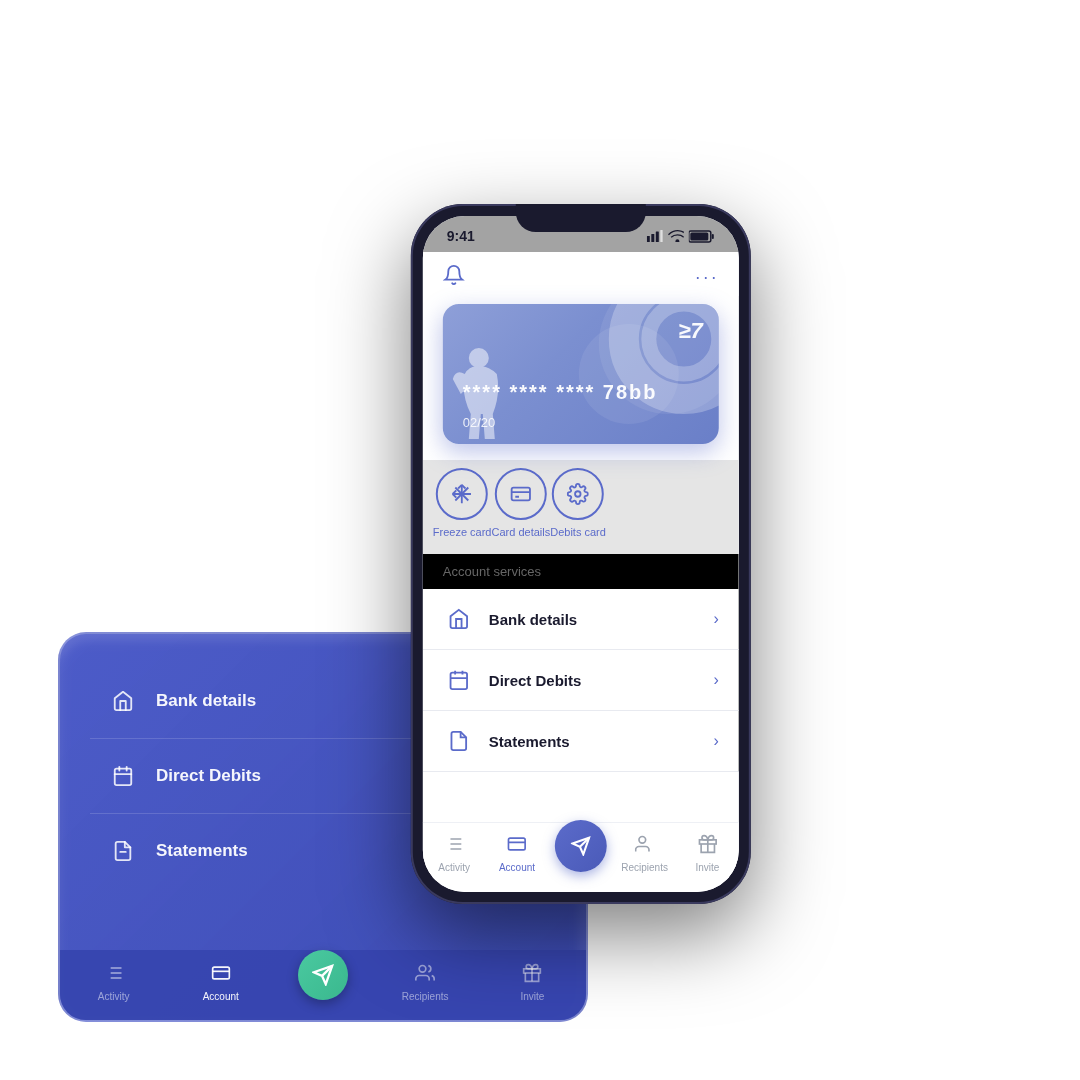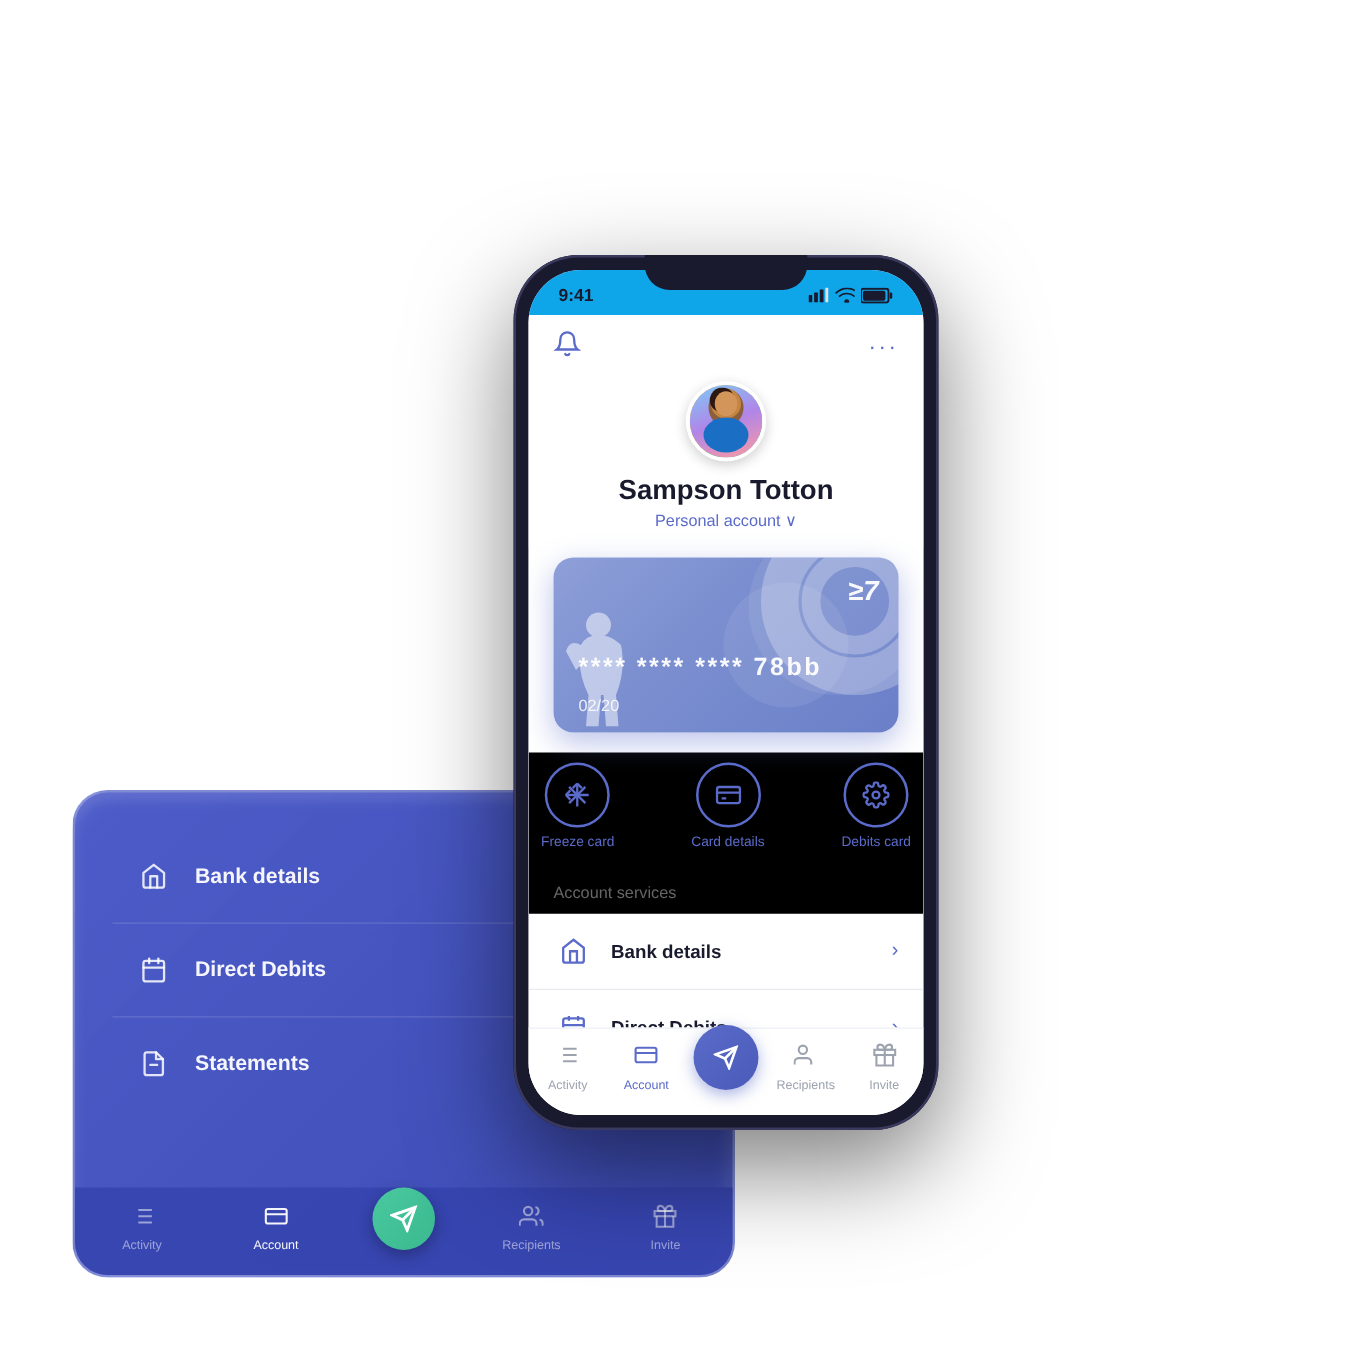--- a/index.html
+++ b/index.html
@@ -55,21 +55,21 @@
       width: 100%;
       height: 100%;
       background: #f5f7fa;
       border-radius: 42px;
       overflow: hidden;
       position: relative;
     }
 
     
     .status-bar {
-      background: #0ea5e9;
+      background: #a3a3a3;
       display: flex;
       justify-content: space-between;
       align-items: center;
       padding: 12px 24px 8px;
       font-size: 13px;
       font-weight: 600;
     }
 
     .status-time { color: #1a1a2e; font-weight: 700; font-size: 14px; }
 
@@ -198,23 +198,23 @@
       bottom: 14px;
       left: 20px;
       color: rgba(255,255,255,0.85);
       font-size: 13px;
       font-weight: 500;
     }
 
     
     .action-buttons {
       display: flex;
-      justify-content: space-between;
+      justify-content: flex-start;
       padding: 8px 10px 16px;
-      background: #000000;
+      background: #e5e5e5;
     }
 
     .action-btn {
       display: flex;
       flex-direction: column;
       align-items: center;
       gap: 6px;
       cursor: pointer;
     }
 
@@ -635,39 +635,20 @@
             <svg width="22" height="22" viewBox="0 0 24 24" fill="none" stroke="#5b6bca" stroke-width="2" stroke-linecap="round">
               <path d="M18 8A6 6 0 006 8c0 7-3 9-3 9h18s-3-2-3-9"></path>
                 <path d="M13.73 21a2 2 0 01-3.46 0"></path>
             </svg>
           </div>
           <div>
             <span class="more-icon">···</span>
           </div>
         </div>
 
-        <div class="profile-section">
-          <div class="avatar">
-            <div class="avatar-face">
-
-              <svg width="50" height="55" viewBox="0 0 50 55" fill="none">
-                <ellipse cx="25" cy="16" rx="14" ry="15" fill="#8B5E3C"></ellipse>
-                <ellipse cx="25" cy="13" rx="12" ry="12" fill="#c68642"></ellipse>
-                <ellipse cx="25" cy="38" rx="18" ry="14" fill="#1a6fc4"></ellipse>
-                <ellipse cx="22" cy="10" rx="10" ry="10" fill="#2c1810"></ellipse>
-                <ellipse cx="25" cy="13" rx="9" ry="10" fill="#d4955a"></ellipse>
-              </svg>
-            </div>
-          </div>
-          <div class="user-name">Sampson Totton</div>
-          <div class="account-type">
-            <span>Personal account</span>
-            <span> ∨</span>
-          </div>
-        </div>
 
         <div class="card-section">
           <div class="debit-card">
             <div class="card-circle1"></div>
             <div class="card-circle2"></div>
 
             <svg style="position:absolute;right:-5px;top:-5px;opacity:0.25;" width="140" height="140" viewBox="0 0 140 140">
               <circle cx="100" cy="40" r="60" fill="none" stroke="white" stroke-width="30"></circle>
               <circle cx="100" cy="40" r="35" fill="none" stroke="white" stroke-width="15"></circle>
             </svg>

